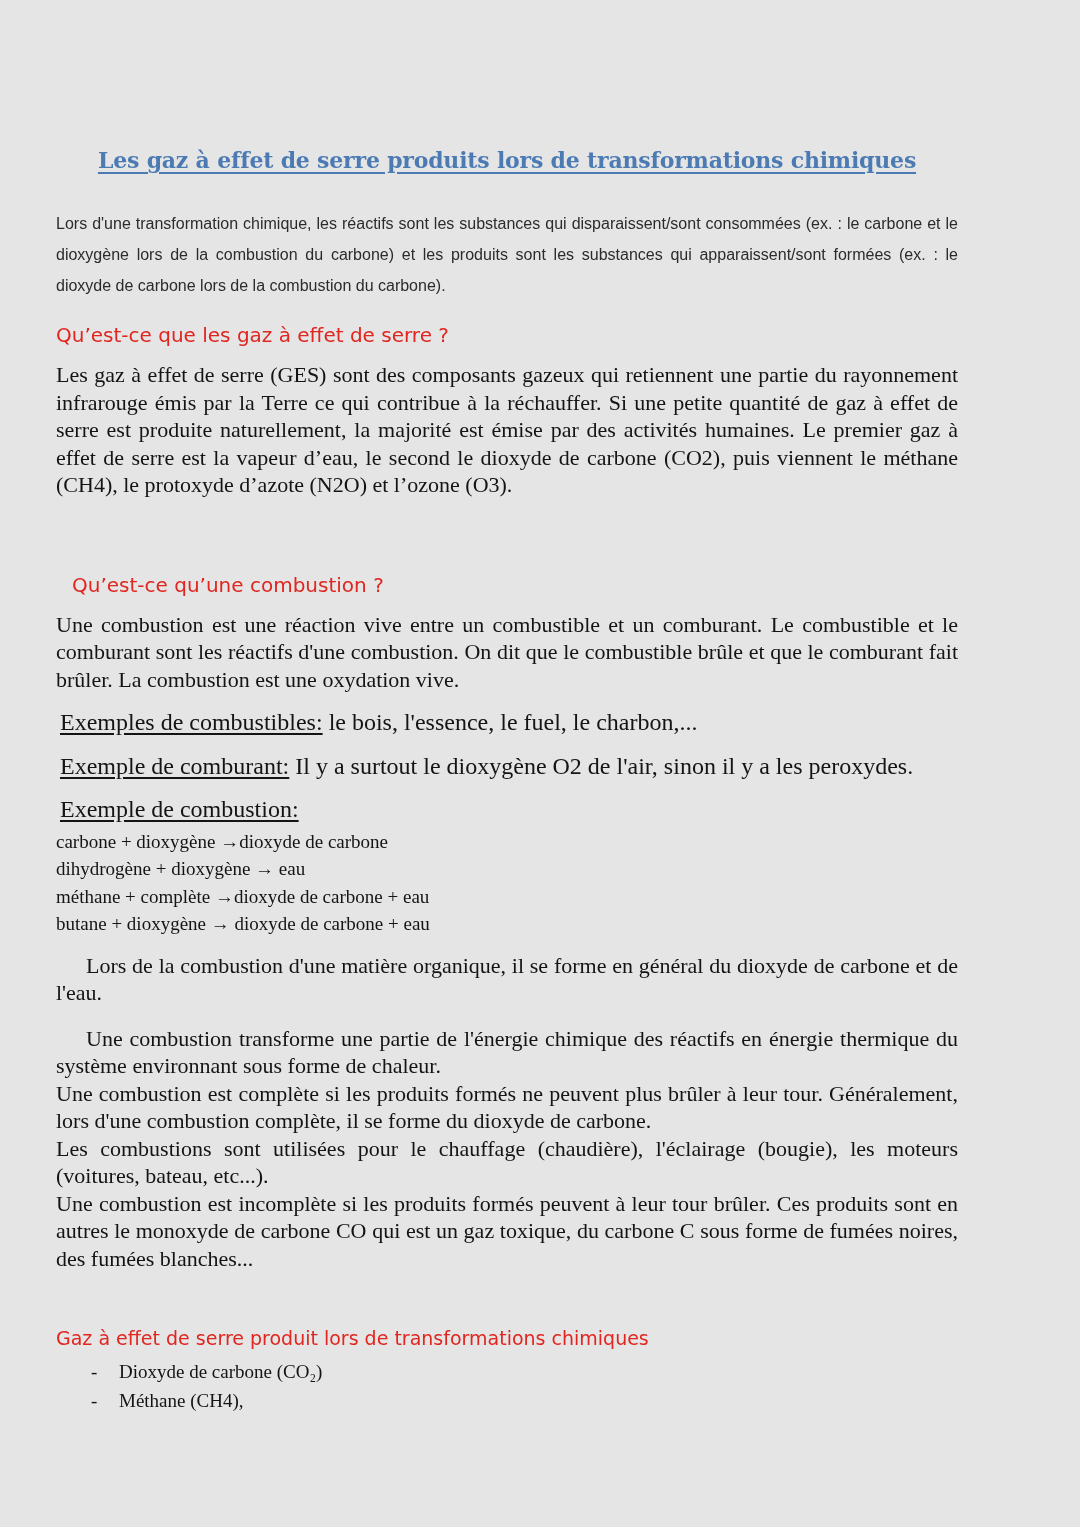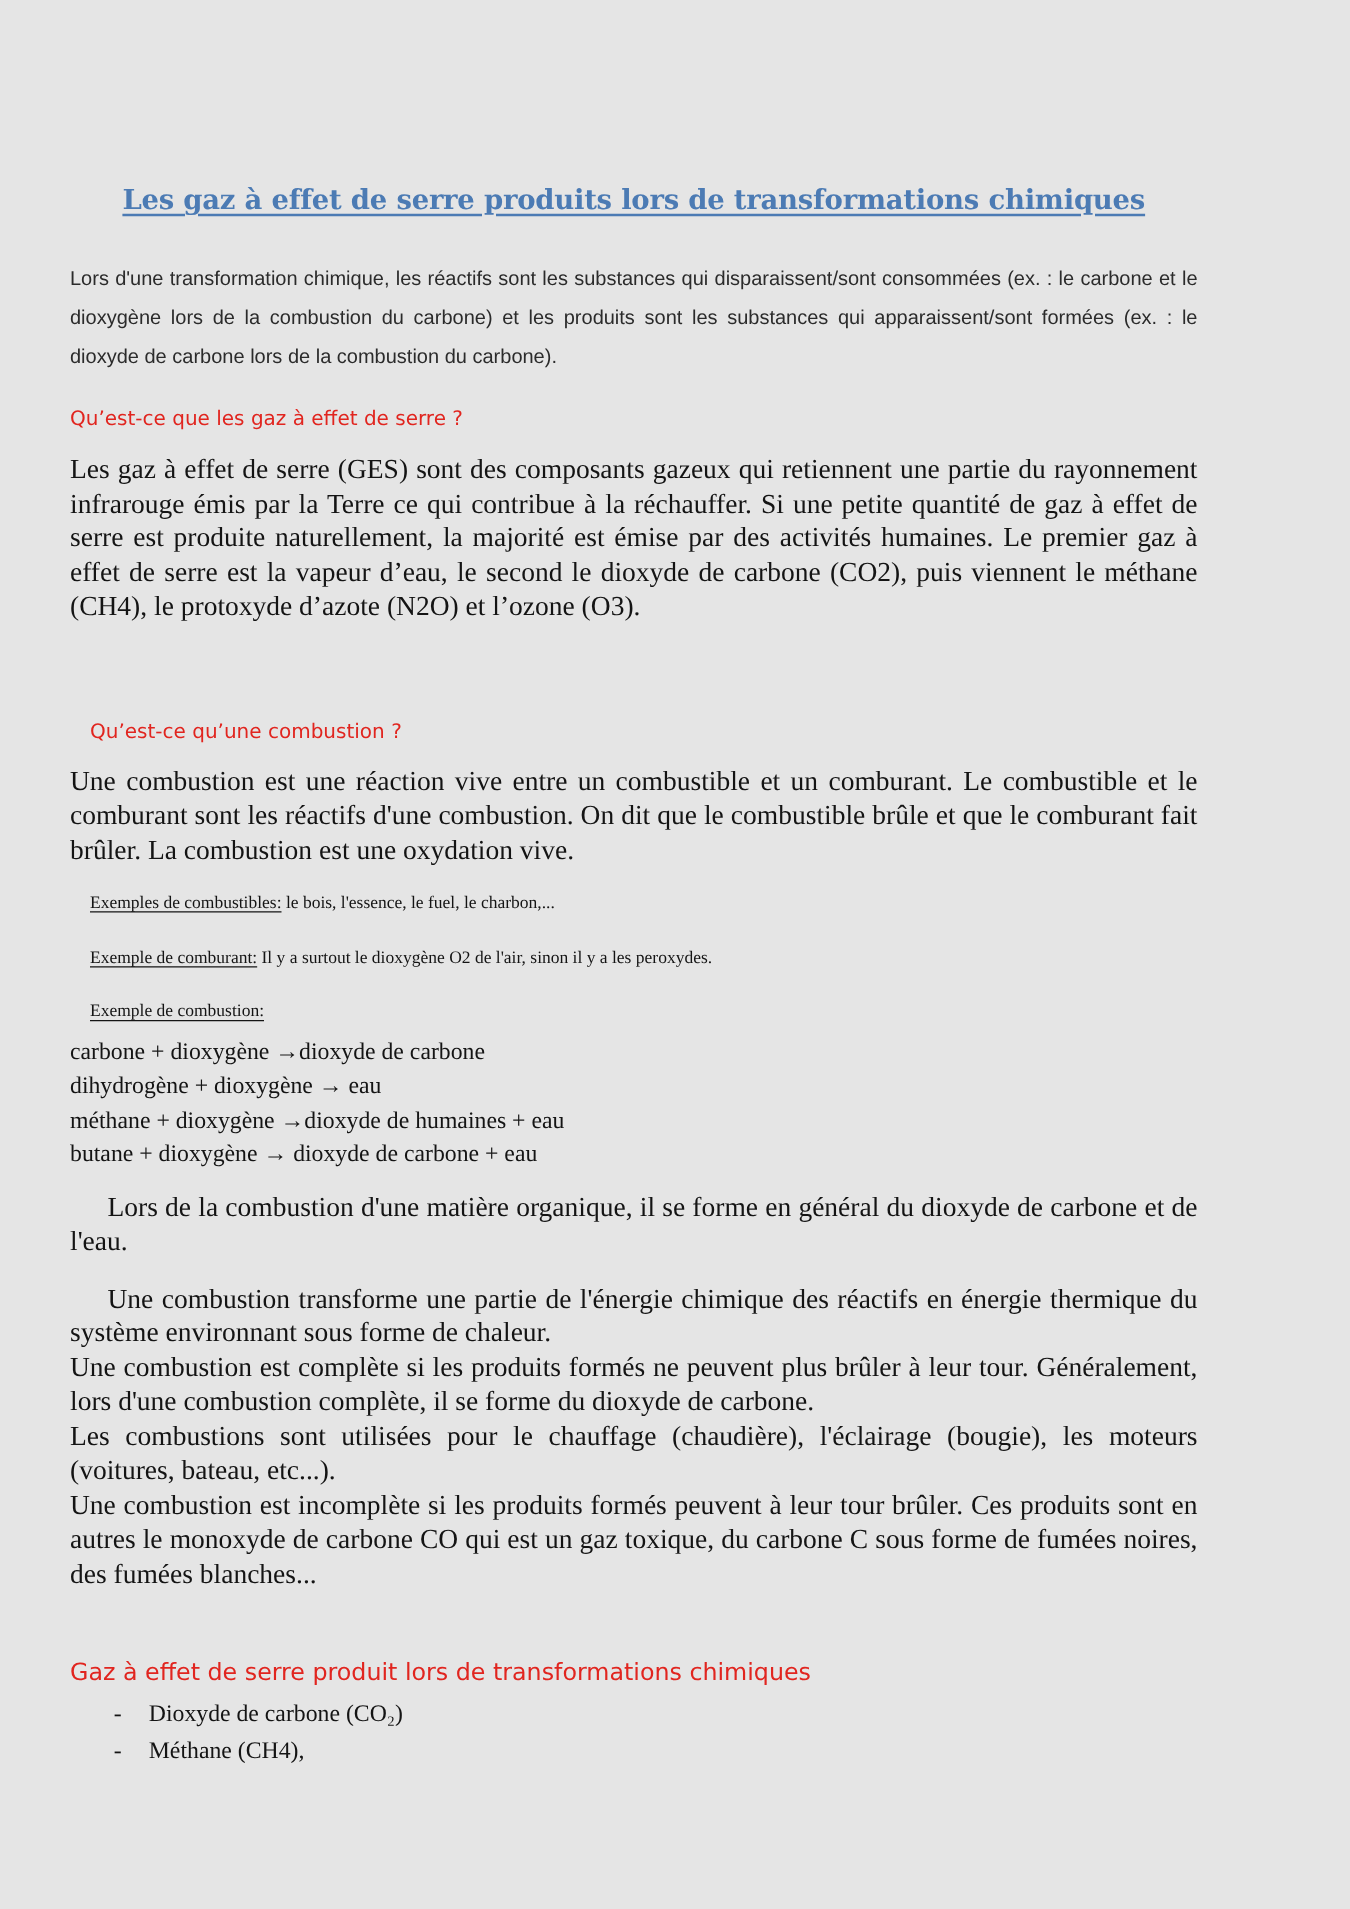--- a/index.html
+++ b/index.html
@@ -35,40 +35,40 @@
     font-family: "Liberation Sans", "DejaVu Sans", sans-serif;
     font-size: 16px;
     line-height: 31px;
     color: #2b2b2b;
     text-align: justify;
   }
   .red-heading {
     margin: 0;
     font-family: "DejaVu Sans", "Liberation Sans", sans-serif;
     font-weight: normal;
-    font-size: 16px;
+    font-size: 20px;
     line-height: 28px;
     color: #e1251f;
   }
   .mt-h1 { margin-top: 20px; }
   .mt-h2 { margin-top: 72px; margin-left: 16px; }
   .mt-h3 { margin-top: 52px; font-size: 19px; }
   .serif-para {
     margin: 0;
     font-size: 22px;
     line-height: 27.5px;
     text-align: justify;
   }
   .mt-body { margin-top: 12px; }
   .mt-p1 { margin-top: 14px; }
   .mt-p2 { margin-top: 18px; }
   .indent { text-indent: 30px; }
   .example-line {
-    margin: 16px 0 0 16px;
-    font-size: 14px;
+    margin: 16px 0 0 4px;
+    font-size: 24px;
     line-height: 27.5px;
   }
   .example-label {
     text-decoration: underline;
     text-underline-offset: 3px;
   }
   .equations {
     margin: 4px 0 0 0;
   }
   .equation {
@@ -118,21 +118,21 @@
     <span class="example-label">Exemple de comburant:</span><span> Il y a surtout le dioxygène O2 de l'air, sinon il y a les peroxydes.</span>
   </p>
 
   <p class="example-line">
     <span class="example-label">Exemple de combustion:</span><span></span>
   </p>
 
   <div class="equations">
     <p class="equation">carbone + dioxygène →dioxyde de carbone</p>
     <p class="equation">dihydrogène + dioxygène → eau</p>
-    <p class="equation">méthane + dioxygène →dioxyde de humaines + eau</p>
+    <p class="equation">méthane + complète →dioxyde de carbone + eau</p>
     <p class="equation">butane + dioxygène → dioxyde de carbone + eau</p>
   </div>
 
   <p class="serif-para indent mt-p1">Lors de la combustion d'une matière organique, il se forme en général du dioxyde de carbone et de l'eau.</p>
 
   <p class="serif-para indent mt-p2">Une combustion transforme une partie de l'énergie chimique des réactifs en énergie thermique du système environnant sous forme de chaleur.</p>
 
   <p class="serif-para">Une combustion est complète si les produits formés ne peuvent plus brûler à leur tour. Généralement, lors d'une combustion complète, il se forme du dioxyde de carbone.</p>
 
   <p class="serif-para">Les combustions sont utilisées pour le chauffage (chaudière), l'éclairage (bougie), les moteurs (voitures, bateau, etc...).</p>

